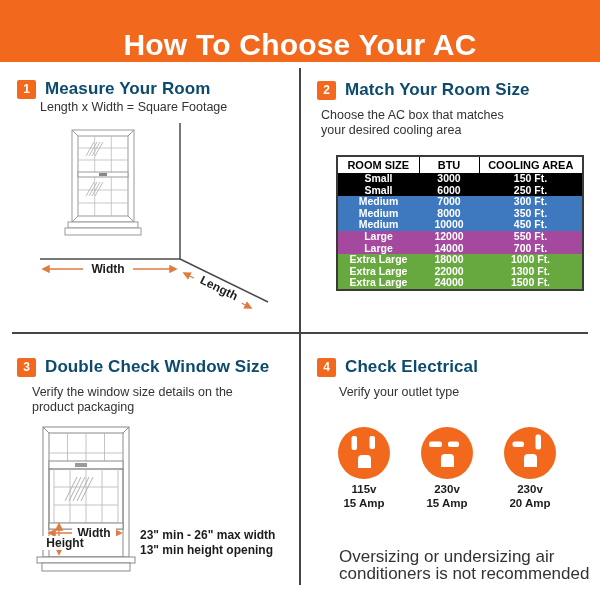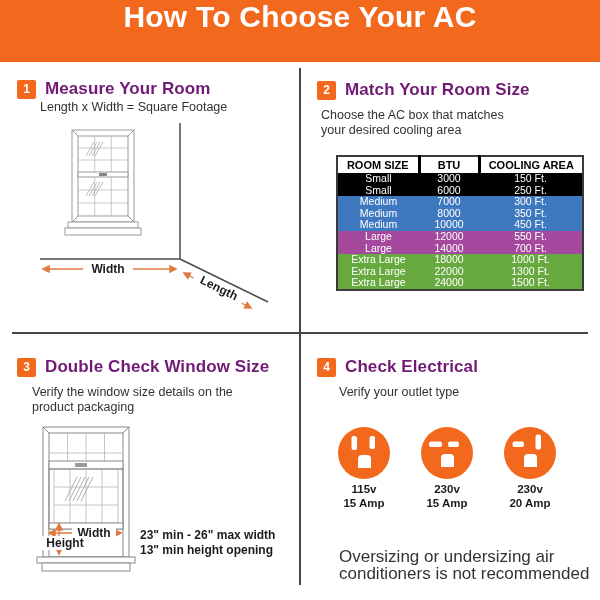--- a/index.html
+++ b/index.html
@@ -7,21 +7,21 @@
     width:600px;height:600px;background:#ffffff;
     font-family:"Liberation Sans", sans-serif;
     position:relative;overflow:hidden;
     -webkit-font-smoothing:antialiased;
   }
   .canvas{position:absolute;left:0;top:0;width:600px;height:600px;background:#fff;}
 
   
   .header-bar{
     position:absolute;left:0;top:0;width:600px;height:62px;
-    background:#F2681C;display:flex;align-items:flex-start;justify-content:center;
+    background:#F2681C;display:flex;align-items:flex-end;justify-content:center;
   }
   .header-bar h1{
     margin:0;color:#fff;font-size:30px;font-weight:bold;letter-spacing:.2px;
   }
 
   
   .divider-v{position:absolute;left:299px;top:68px;width:2px;height:517px;background:#454545;}
   .divider-h{position:absolute;left:12px;top:332px;width:576px;height:2px;background:#454545;}
 
   
@@ -30,42 +30,42 @@
   .q2{left:301px;top:62px;width:299px;height:270px;}
   .q3{left:0;top:335px;width:299px;height:265px;}
   .q4{left:301px;top:335px;width:299px;height:265px;}
 
   .step-head{position:absolute;display:flex;align-items:center;}
   .badge{
     width:19px;height:19px;background:#F2681C;color:#fff;border-radius:2px;
     font-size:12px;font-weight:bold;display:flex;align-items:center;justify-content:center;
     flex:0 0 19px;
   }
-  .step-title{margin:0 0 0 9px;font-size:17px;font-weight:bold;color:#701a75;letter-spacing:.1px;}
+  .step-title{margin:0 0 0 9px;font-size:17px;font-weight:bold;color:#0c4a6e;letter-spacing:.1px;}
   .subtitle{position:absolute;margin:0;font-size:12.5px;line-height:15px;color:#333;}
 
   
   .dim-label{
     position:absolute;font-size:12px;font-weight:bold;color:#1c1c1c;
     background:#fff;padding:0 4px;text-align:center;
   }
   .rot{transform:rotate(26deg);}
 
   
   .ac-table{
     position:absolute;left:35px;top:93px;width:246px;
     border-collapse:collapse;border:2px solid #3a3a3a;table-layout:fixed;
   }
   .ac-table th{
     background:#fff;color:#000;font-size:11px;font-weight:bold;
-    padding:2px 0;text-align:center;border-left:3px solid #000000;
+    padding:2px 0;text-align:center;border-left:1px solid #000000;
   }
   .ac-table th:first-child{border-left:none;}
   .ac-table td{
-    color:#fff;font-size:10.5px;font-weight:normal;line-height:11.6px;
+    color:#fff;font-size:10.5px;font-weight:bold;line-height:11.6px;
     padding:0;text-align:center;white-space:nowrap;
   }
   .col-size{width:82px;} .col-btu{width:60px;} .col-area{width:104px;}
 
   
   .outlet{position:absolute;width:70px;text-align:center;}
   .outlet svg{display:block;margin:0 auto;}
   .outlet-label{font-size:11.5px;font-weight:bold;color:#1c1c1c;line-height:14px;margin-top:3px;}
   .note{position:absolute;font-size:12px;font-weight:bold;color:#1c1c1c;line-height:14.5px;}
   .caption{position:absolute;font-size:17px;color:#333;line-height:17px;}

